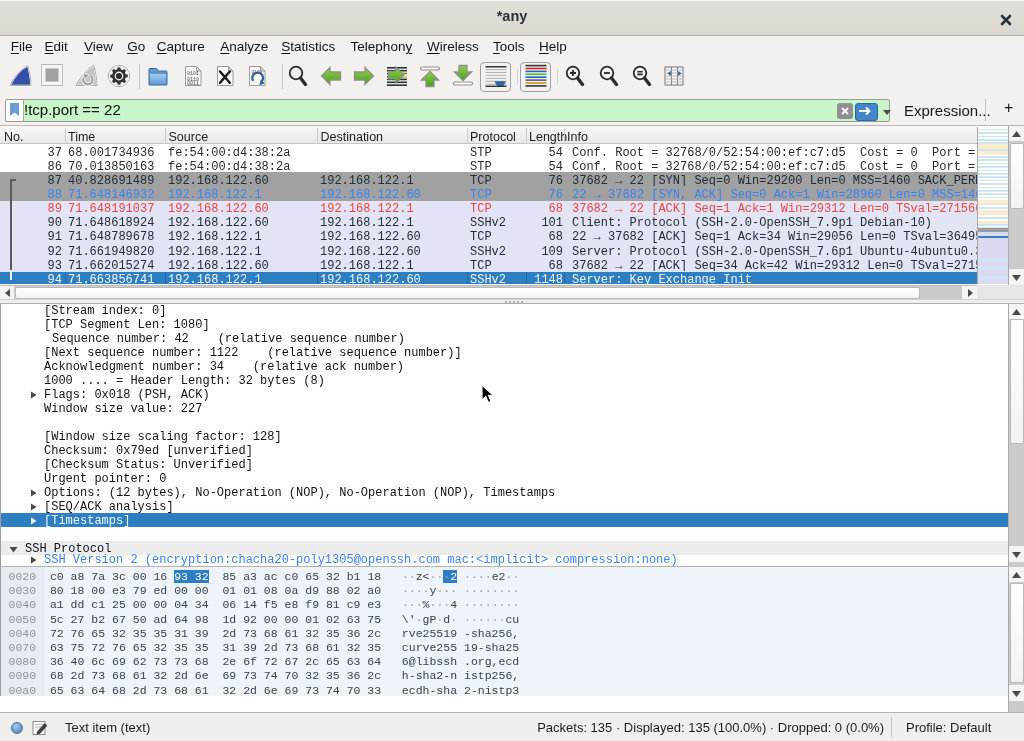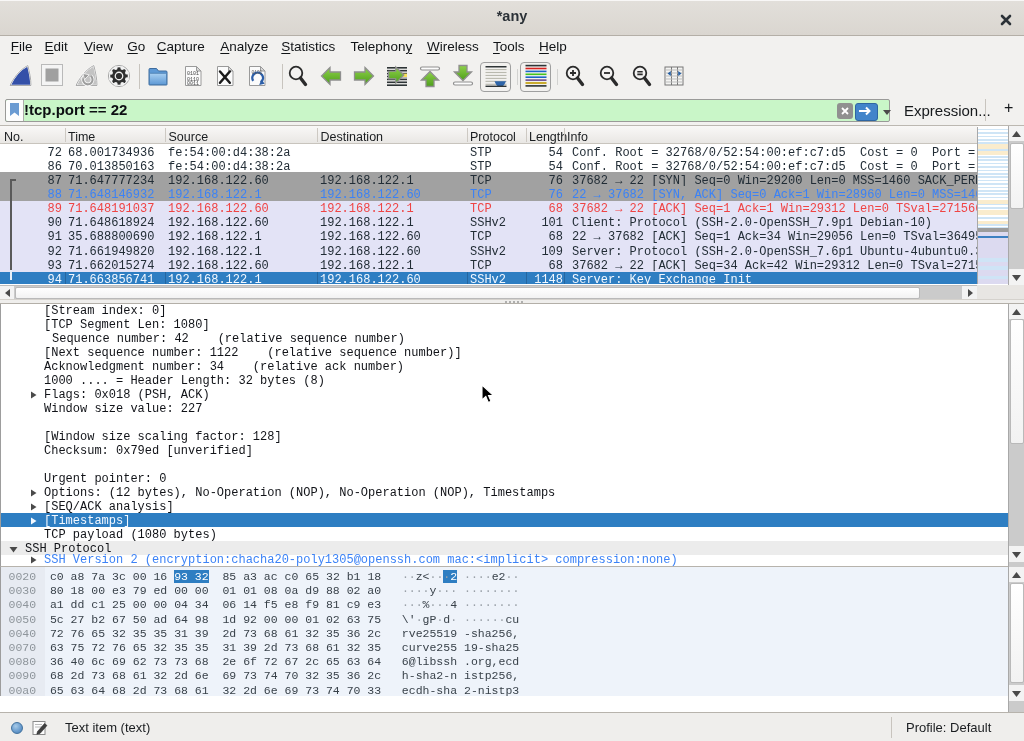--- a/index.html
+++ b/index.html
@@ -13,21 +13,21 @@
 #menubar{left:0;top:36px;width:1024px;height:23px;background:#f2f1ef;}
 .mi{top:3px;font-size:13.5px;color:#111417;}
 .mi u{text-decoration:underline;text-underline-offset:2px;}
 
 #toolbar{left:0;top:59px;width:1024px;height:36px;background:#f2f1ef;}
 .tsep{top:5px;width:1px;height:25px;background:#c8c4be;}
 
 #filterbar{left:0;top:95px;width:1024px;height:31px;background:#f2f1ef;border-bottom:1px solid #bcb8b1;box-sizing:border-box;}
 #finput{left:5px;top:4px;width:885px;height:23px;background:#c9f6c8;border:1px solid #9a9a98;border-radius:2px;box-sizing:border-box;}
 #fbook{left:0px;top:0px;width:17px;height:21px;background:#fdfdfd;border-right:1px solid #adadab;border-radius:2px 0 0 2px;}
-#ftext{left:18px;top:0.5px;font-size:15px;color:#0c0f12;font-weight:bold;}
+#ftext{left:18px;top:0.5px;font-size:15px;color:#0c0f12;}
 .fbtn{top:3px;height:16px;border-radius:2px;}
 #fexpr{font-size:15px;color:#16191c;top:7px;left:904px;}
 #fplus{font-size:16px;color:#16191c;top:4px;left:1004px;}
 #fsep2{top:4px;left:985px;width:1px;height:22px;background:#c8c4be;}
 
 #plist{left:0;top:126px;width:1024px;height:159px;background:#fff;}
 #phead{left:0;top:0;width:977px;height:18px;background:linear-gradient(#f9f8f7,#e9e7e4);border-bottom:1px solid #c8c4bd;box-sizing:border-box;padding-left:28px;}
 .hc{top:3.5px;font-size:12.5px;color:#1a1d20;}
 .hsep{top:2px;width:1px;height:14px;background:#cdc9c3;}
 .prow{left:0;width:977px;height:14.1px;font-family:"Liberation Mono",monospace;font-size:12px;white-space:pre;overflow:hidden;color:#222d36;}
@@ -294,33 +294,33 @@
 <div class="abs" style="left:0;top:46.4px;width:977px;height:28.4px;background:#a1a1a1"></div>
 <div class="abs" style="left:0;top:74.8px;width:977px;height:71px;background:#e3e3f6"></div>
 <div class="abs" style="left:0;top:145.8px;width:977px;height:12.4px;background:#2e7ec2"></div>
 <div class="abs" style="left:64.5px;top:145.8px;width:1px;height:12.4px;background:rgba(10,30,60,0.25)"></div>
 <div class="abs" style="left:164.5px;top:145.8px;width:1px;height:12.4px;background:rgba(10,30,60,0.25)"></div>
 <div class="abs" style="left:316.5px;top:145.8px;width:1px;height:12.4px;background:rgba(10,30,60,0.25)"></div>
 <div class="abs" style="left:466.5px;top:145.8px;width:1px;height:12.4px;background:rgba(10,30,60,0.25)"></div>
 <div class="abs" style="left:525.5px;top:145.8px;width:1px;height:12.4px;background:rgba(10,30,60,0.25)"></div>
 <div class="abs" style="left:563.5px;top:145.8px;width:1px;height:12.4px;background:rgba(10,30,60,0.25)"></div>
 <div class="prow abs" style="top:18.0px;color:#222d36">
-<span class="c-no">72</span><span class="c-time">68.001734936</span><span class="c-src">fe:54:00:d4:38:2a</span><span class="c-dst"></span><span class="c-proto">STP</span><span class="c-len">54</span><span class="c-info">Conf. Root = 32768/0/52:54:00:ef:c7:d5  Cost = 0  Port = 0x80</span></div>
+<span class="c-no">37</span><span class="c-time">68.001734936</span><span class="c-src">fe:54:00:d4:38:2a</span><span class="c-dst"></span><span class="c-proto">STP</span><span class="c-len">54</span><span class="c-info">Conf. Root = 32768/0/52:54:00:ef:c7:d5  Cost = 0  Port = 0x80</span></div>
 <div class="prow abs" style="top:32.15px;color:#222d36">
 <span class="c-no">86</span><span class="c-time">70.013850163</span><span class="c-src">fe:54:00:d4:38:2a</span><span class="c-dst"></span><span class="c-proto">STP</span><span class="c-len">54</span><span class="c-info">Conf. Root = 32768/0/52:54:00:ef:c7:d5  Cost = 0  Port = 0x80</span></div>
 <div class="prow abs" style="top:46.3px;color:#222d36">
-<span class="c-no">87</span><span class="c-time">71.647777234</span><span class="c-src">192.168.122.60</span><span class="c-dst">192.168.122.1</span><span class="c-proto">TCP</span><span class="c-len">76</span><span class="c-info">37682 → 22 [SYN] Seq=0 Win=29200 Len=0 MSS=1460 SACK_PERM=1</span></div>
+<span class="c-no">87</span><span class="c-time">40.828691489</span><span class="c-src">192.168.122.60</span><span class="c-dst">192.168.122.1</span><span class="c-proto">TCP</span><span class="c-len">76</span><span class="c-info">37682 → 22 [SYN] Seq=0 Win=29200 Len=0 MSS=1460 SACK_PERM=1</span></div>
 <div class="prow abs" style="top:60.45px;color:#3b82f6">
 <span class="c-no">88</span><span class="c-time">71.648146932</span><span class="c-src">192.168.122.1</span><span class="c-dst">192.168.122.60</span><span class="c-proto">TCP</span><span class="c-len">76</span><span class="c-info">22 → 37682 [SYN, ACK] Seq=0 Ack=1 Win=28960 Len=0 MSS=1460</span></div>
 <div class="prow abs" style="top:74.6px;color:#ef4444">
 <span class="c-no">89</span><span class="c-time">71.648191037</span><span class="c-src">192.168.122.60</span><span class="c-dst">192.168.122.1</span><span class="c-proto">TCP</span><span class="c-len">68</span><span class="c-info">37682 → 22 [ACK] Seq=1 Ack=1 Win=29312 Len=0 TSval=2715663</span></div>
 <div class="prow abs" style="top:88.75px;color:#222d36">
 <span class="c-no">90</span><span class="c-time">71.648618924</span><span class="c-src">192.168.122.60</span><span class="c-dst">192.168.122.1</span><span class="c-proto">SSHv2</span><span class="c-len">101</span><span class="c-info">Client: Protocol (SSH-2.0-OpenSSH_7.9p1 Debian-10)</span></div>
 <div class="prow abs" style="top:102.9px;color:#222d36">
-<span class="c-no">91</span><span class="c-time">35.688800690</span><span class="c-src">192.168.122.1</span><span class="c-dst">192.168.122.60</span><span class="c-proto">TCP</span><span class="c-len">68</span><span class="c-info">22 → 37682 [ACK] Seq=1 Ack=34 Win=29056 Len=0 TSval=36495</span></div>
+<span class="c-no">91</span><span class="c-time">71.648789678</span><span class="c-src">192.168.122.1</span><span class="c-dst">192.168.122.60</span><span class="c-proto">TCP</span><span class="c-len">68</span><span class="c-info">22 → 37682 [ACK] Seq=1 Ack=34 Win=29056 Len=0 TSval=36495</span></div>
 <div class="prow abs" style="top:117.05px;color:#222d36">
 <span class="c-no">92</span><span class="c-time">71.661949820</span><span class="c-src">192.168.122.1</span><span class="c-dst">192.168.122.60</span><span class="c-proto">SSHv2</span><span class="c-len">109</span><span class="c-info">Server: Protocol (SSH-2.0-OpenSSH_7.6p1 Ubuntu-4ubuntu0.3</span></div>
 <div class="prow abs" style="top:131.2px;color:#222d36">
 <span class="c-no">93</span><span class="c-time">71.662015274</span><span class="c-src">192.168.122.60</span><span class="c-dst">192.168.122.1</span><span class="c-proto">TCP</span><span class="c-len">68</span><span class="c-info">37682 → 22 [ACK] Seq=34 Ack=42 Win=29312 Len=0 TSval=2715</span></div>
 <div class="prow abs" style="top:145.35000000000002px;color:#f2f8ff">
 <span class="c-no">94</span><span class="c-time">71.663856741</span><span class="c-src">192.168.122.1</span><span class="c-dst">192.168.122.60</span><span class="c-proto">SSHv2</span><span class="c-len">1148</span><span class="c-info">Server: Key Exchange Init</span></div>
 <div class="abs" style="left:10px;top:53px;width:1.5px;height:91px;background:#5a5a5a"></div>
 <div class="abs" style="left:10px;top:53px;width:6px;height:1.5px;background:#5a5a5a"></div>
 <div class="abs" style="left:10px;top:144px;width:1.5px;height:10px;background:#e8f0f8"></div>
 <div class="abs" style="left:977px;top:1px;width:31px;height:157px;background:repeating-linear-gradient(180deg,#ffffff 0px,#ffffff 1.7px,#cfe5f6 1.7px,#cfe5f6 3.4px);border-left:1px solid #a8a8a8;box-sizing:border-box;"></div>
@@ -380,39 +380,39 @@
 <svg class="exp" style="left:29px;top:3.5px" width="7" height="8" viewBox="0 0 7 8">
           <path d="M1 0.5 L6.5 4 L1 7.5 Z" fill="#4a4a4a"></path>
         </svg>
 <span style="position:absolute;left:43px;top:1px">Flags: 0x018 (PSH, ACK)</span></div>
 <div class="drow abs" style="top:97.0px;color:#111318">
 <span style="position:absolute;left:43px;top:1px">Window size value: 227</span></div>
 <div class="drow abs" style="top:125.0px;color:#111318">
 <span style="position:absolute;left:43px;top:1px">[Window size scaling factor: 128]</span></div>
 <div class="drow abs" style="top:139.0px;color:#111318">
 <span style="position:absolute;left:43px;top:1px">Checksum: 0x79ed [unverified]</span></div>
+<div class="drow abs" style="top:153.0px;color:#111318">
+<span style="position:absolute;left:43px;top:1px">[Checksum Status: Unverified]</span></div>
 <div class="drow abs" style="top:167.0px;color:#111318">
 <span style="position:absolute;left:43px;top:1px">Urgent pointer: 0</span></div>
 <div class="drow abs" style="top:181.0px;color:#111318">
 <svg class="exp" style="left:29px;top:3.5px" width="7" height="8" viewBox="0 0 7 8">
           <path d="M1 0.5 L6.5 4 L1 7.5 Z" fill="#4a4a4a"></path>
         </svg>
 <span style="position:absolute;left:43px;top:1px">Options: (12 bytes), No-Operation (NOP), No-Operation (NOP), Timestamps</span></div>
 <div class="drow abs" style="top:195.0px;color:#111318">
 <svg class="exp" style="left:29px;top:3.5px" width="7" height="8" viewBox="0 0 7 8">
           <path d="M1 0.5 L6.5 4 L1 7.5 Z" fill="#4a4a4a"></path>
         </svg>
 <span style="position:absolute;left:43px;top:1px">[SEQ/ACK analysis]</span></div>
 <div class="drow abs" style="top:209.0px;background:#2e7ec2;color:#f2f8ff">
 <svg class="exp" style="left:29px;top:3.5px" width="7" height="8" viewBox="0 0 7 8">
           <path d="M1 0.5 L6.5 4 L1 7.5 Z" fill="#f4f9ff"></path>
         </svg>
 <span style="position:absolute;left:43px;top:1px">[Timestamps]</span></div>
-<div class="drow abs" style="top:223.0px;color:#111318">
-<span style="position:absolute;left:43px;top:1px">TCP payload (1080 bytes)</span></div>
 <div class="drow abs" style="top:237.0px;background:#ececec;color:#111318">
 <svg class="exp" style="left:8px;top:5px" width="9" height="7" viewBox="0 0 9 7">
           <path d="M0.5 1 L8.5 1 L4.5 6.5 Z" fill="#4a4a4a"></path>
         </svg>
 <span style="position:absolute;left:24px;top:1px">SSH Protocol</span></div>
 <div class="drow abs" style="top:248px;color:#3b82f6">
 <svg class="exp" style="left:29px;top:3.5px" width="7" height="8" viewBox="0 0 7 8">
           <path d="M1 0.5 L6.5 4 L1 7.5 Z" fill="#4a4a4a"></path>
         </svg>
 <span style="position:absolute;left:43px;top:1px">SSH Version 2 (encryption:chacha20-poly1305@openssh.com mac:&lt;implicit&gt; compression:none)</span></div>
@@ -452,18 +452,19 @@
     </svg>
 <div id="status" class="abs">
 <div class="abs" style="left:11px;top:9px;width:12px;height:12px;border-radius:50%;background:radial-gradient(circle at 38% 32%,#a8cbe8,#6699cc 60%,#4a7eb0);border:1px solid #40719e;box-sizing:border-box;"></div>
 <svg class="abs" style="left:32px;top:7px" width="16" height="16" viewBox="0 0 16 16">
         <rect x="1" y="1.5" width="12" height="13" fill="#fdfdfd" stroke="#8a8a8a"></rect>
         <line x1="3" y1="4.5" x2="10" y2="4.5" stroke="#b9b9b9"></line>
         <line x1="3" y1="7" x2="10" y2="7" stroke="#b9b9b9"></line>
         <path d="M5.5 11.5 L12.5 3.5 L15 5.5 L8 13.5 L4.8 14.2 Z" fill="#3f3f3f" stroke="#222" stroke-width="0.5"></path>
       </svg>
 <span id="stext" class="abs">Text item (text)</span>
+<span id="spkts" class="abs">Packets: 135 · Displayed: 135 (100.0%) · Dropped: 0 (0.0%)</span>
 <div id="ssep" class="abs"></div>
 <span id="sprof" class="abs">Profile: Default</span>
 </div>
 <svg class="abs" style="left:481px;top:384px" width="14" height="21" viewBox="0 0 14 21">
       <path d="M1 1 L1 16 L4.8 12.5 L7.3 18.5 L10 17.3 L7.5 11.5 L12.5 11.5 Z" fill="#000" stroke="#fff" stroke-width="1.1"></path>
     </svg>
 </div>
 </body></html>

